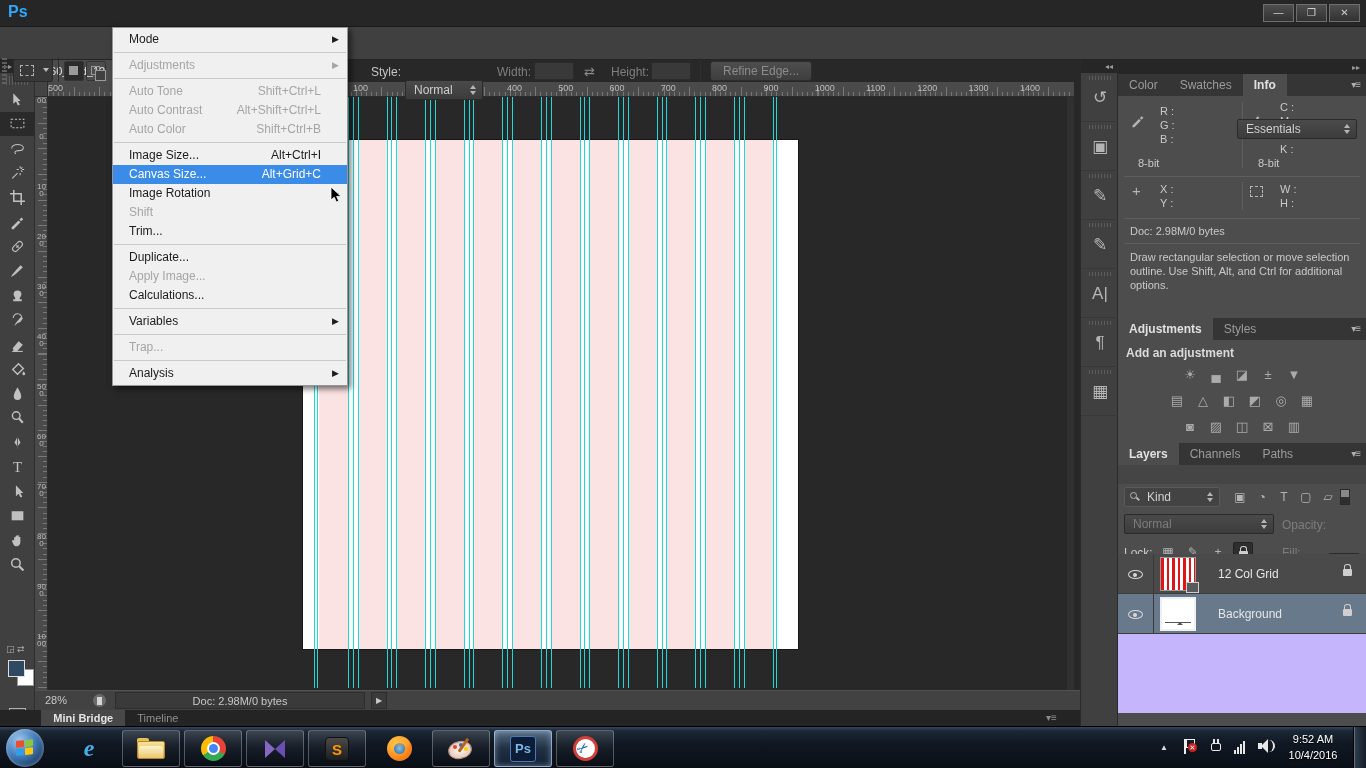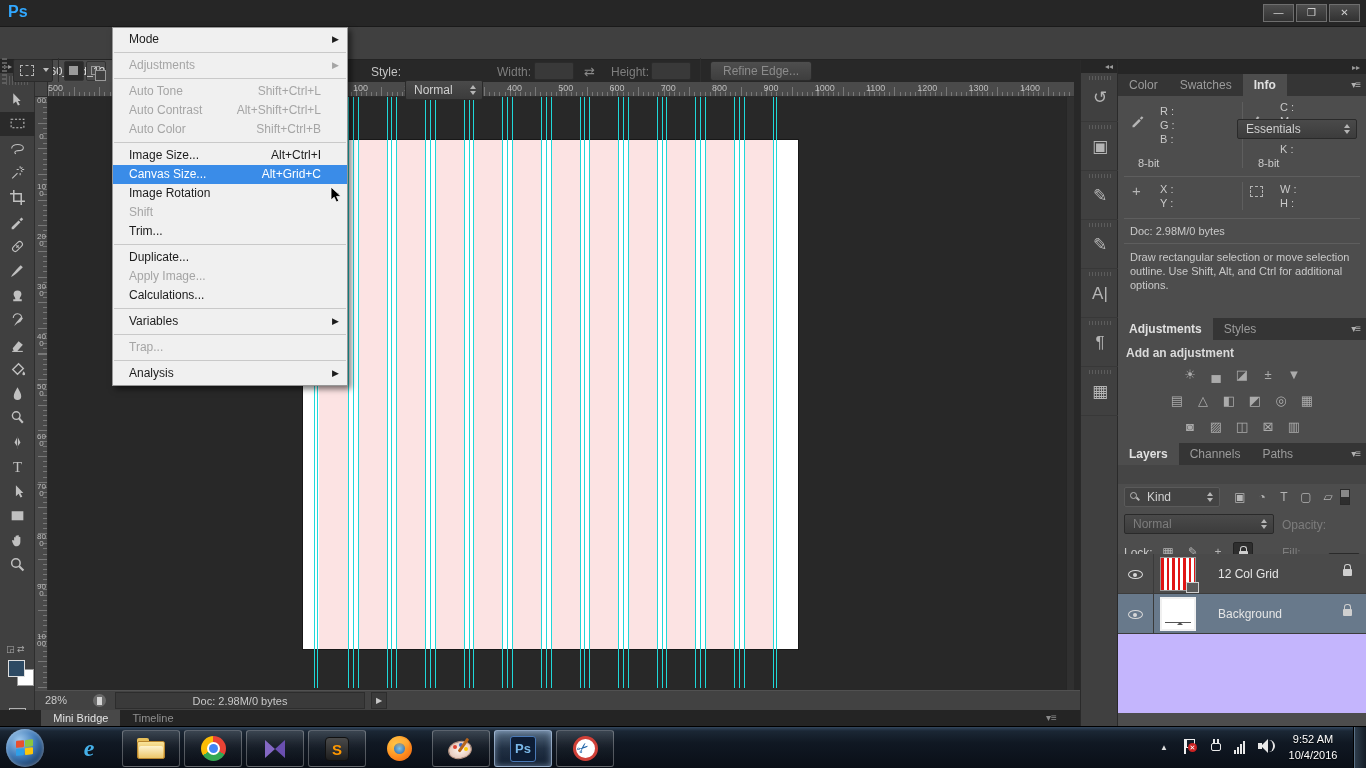--- a/index.html
+++ b/index.html
@@ -73,21 +73,21 @@
 
   
   #statusbar { left:35px; top:690px; width:1045px; height:20px; background:#424242; border-top:1px solid #515151; color:#c8c8c8; font-size:11px; }
   #zoom-field { left:10px; top:3px; }
   .pageicon { left:58px; top:3px; width:13px; height:13px; background:#6a6a6a; border-radius:7px; position:absolute; }
   .pageicon::after { content:""; position:absolute; left:4px; top:2.5px; width:5px; height:8px; background:#d5d5d5; }
   #docinfo-field { left:80px; top:1px; width:250px; height:17px; background:#3a3a3a; border:1px solid #2d2d2d; text-align:center; line-height:16px; }
   #status-arrow { left:336px; top:1px; width:16px; height:17px; background:#3a3a3a; border:1px solid #2d2d2d; color:#c8c8c8; text-align:center; line-height:15px; font-size:8px; }
   #bottombar { left:0; top:710px; width:1366px; height:16px; background:#242424; }
   .btab { display:inline-block; height:16px; line-height:16px; padding:0 12px; font-size:11px; color:#8f8f8f; }
-  .btab.active { background:#484848; color:#e4e4e4; font-weight:normal; }
+  .btab.active { background:#484848; color:#e4e4e4; font-weight:bold; }
   .bar-menu-glyph { position:absolute; top:2px; color:#8a8a8a; font-size:10px; }
 
   
   #dockstrip { left:1080px; top:60px; width:38px; height:666px; background:#404040; border-left:1px solid #2a2a2a; border-right:1px solid #2a2a2a; }
   #dockstrip-head { height:13px; background:#262626; color:#9a9a9a; font-size:8px; text-align:right; padding-right:4px; line-height:13px; }
   .dock-cell { width:38px; height:46px; border-bottom:1px solid #383838; position:relative; text-align:center; }
   .dock-grip { height:4px; margin:3px 8px 0 8px; background:repeating-linear-gradient(90deg,#5c5c5c 0 1px,transparent 1px 3px); }
   .dock-glyph { color:#b5b5b5; font-size:17px; line-height:36px; }
 
   

